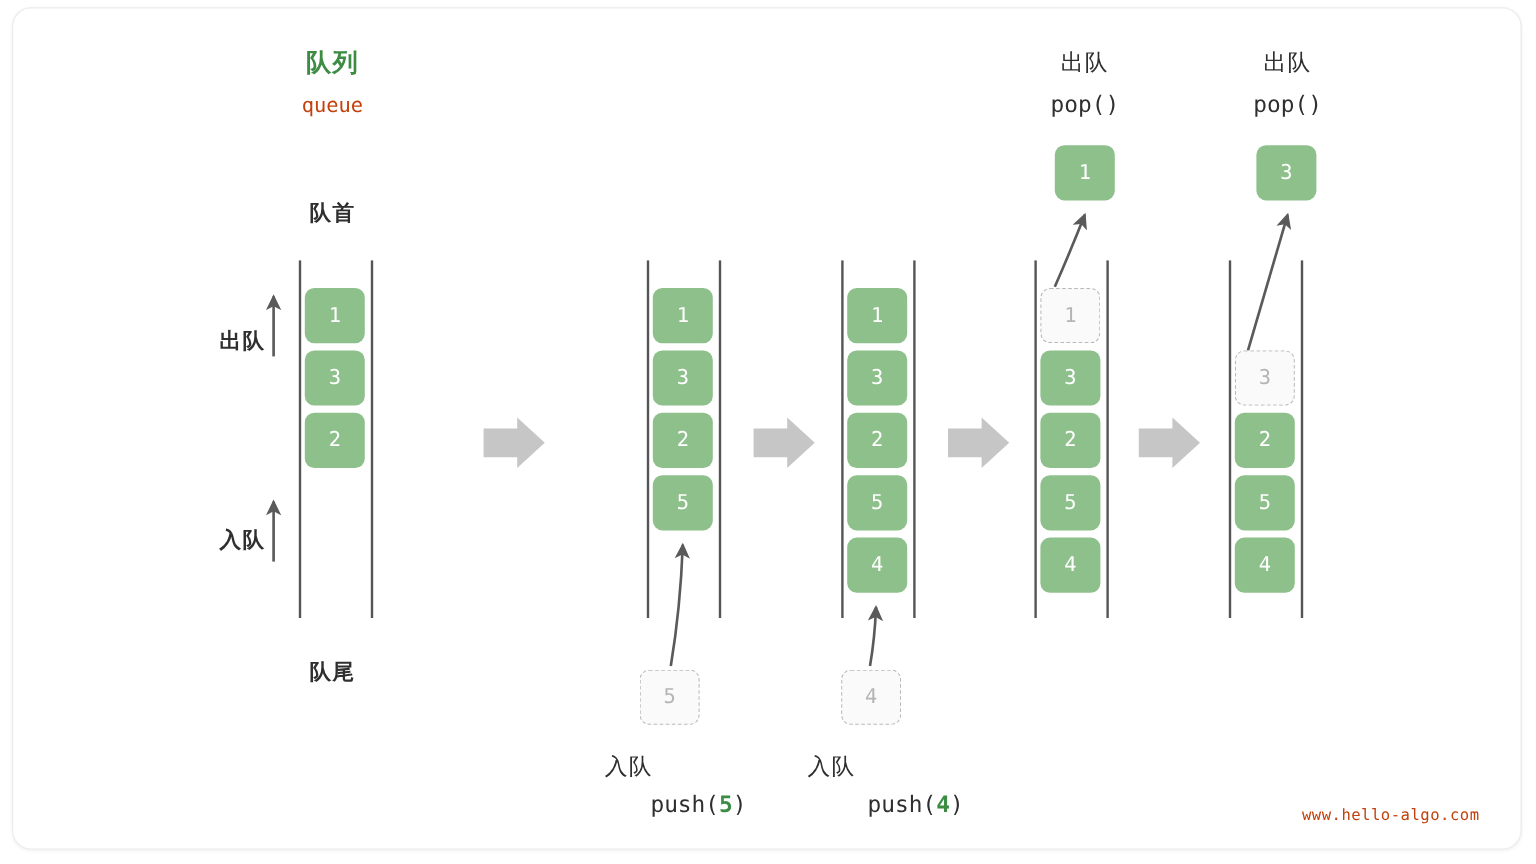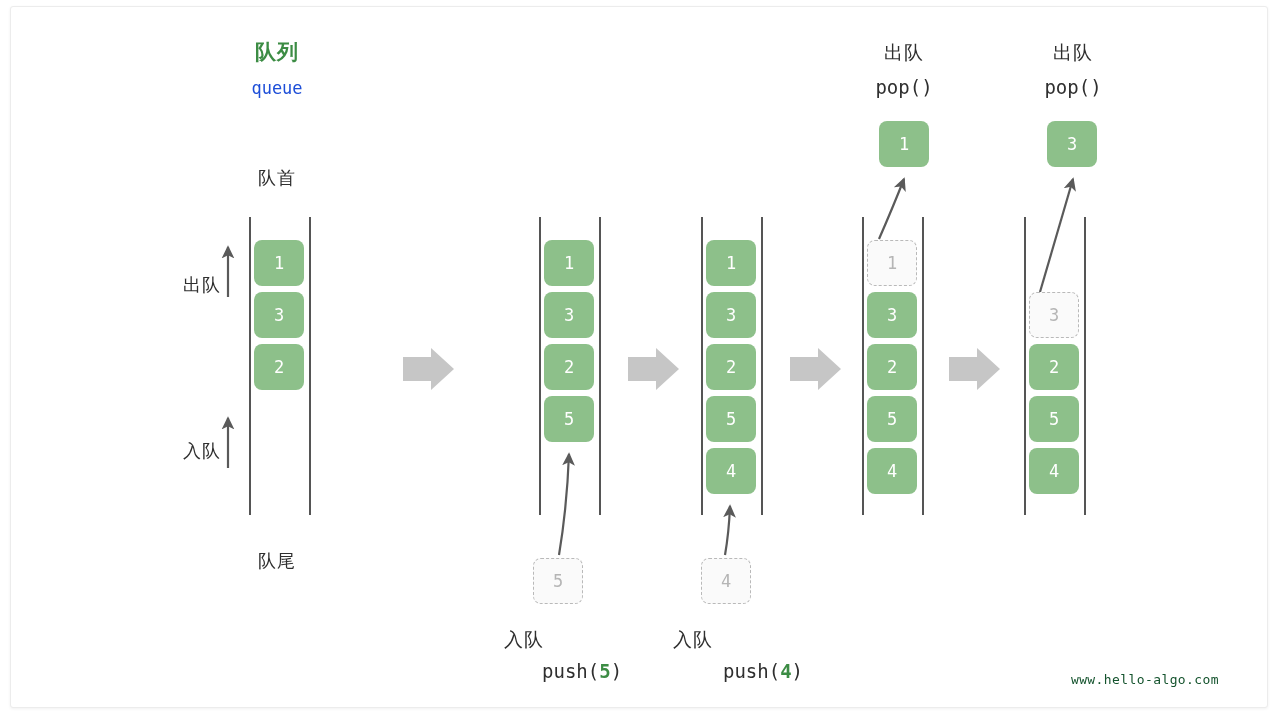--- a/index.html
+++ b/index.html
@@ -14,21 +14,21 @@
     overflow: hidden;
   }
   #card {
     position: absolute;
     left: 10px;
     top: 6px;
     width: 1258px;
     height: 702px;
     background: #ffffff;
     border: 1px solid #ececec;
-    border-radius: 3px;
+    border-radius: 16px;
     box-shadow: 0 1px 3px rgba(0,0,0,0.06);
     box-sizing: border-box;
     overflow: hidden;
   }
   .stage { position: absolute; }
 
   
   .lbl {
     position: absolute;
     color: #3a3a3a;
@@ -38,25 +38,25 @@
   }
   .title-cn {
     font-size: 21px;
     font-weight: bold;
     color: #3c8c44;
     letter-spacing: 1px;
   }
   .title-en {
     font-family: "DejaVu Sans Mono", "Liberation Mono", monospace;
     font-size: 17px;
-    color: #1d4ed8;
+    color: #c2410c;
   }
   .side-lbl {
     font-size: 18px;
-    font-weight: normal;
+    font-weight: bold;
     color: #2f2f2f;
     letter-spacing: 1px;
   }
   .cap-cn {
     font-size: 19px;
     color: #2f2f2f;
     letter-spacing: 1px;
   }
   .cap-code {
     font-family: "DejaVu Sans Mono", "Liberation Mono", monospace;
@@ -89,25 +89,25 @@
   }
   .box.ghost {
     background: #fafafa;
     border: 1.6px dashed #b9b9b9;
     color: #b5b5b5;
   }
 
   
   #watermark {
     position: absolute;
-    right: 48px;
+    right: 34px;
     bottom: 20px;
     font-family: "DejaVu Sans Mono", "Liberation Mono", monospace;
     font-size: 13px;
-    color: #14532d;
+    color: #c2410c;
     letter-spacing: 0.4px;
   }
   svg { position: absolute; left: 0; top: 0; overflow: visible; }
 </style>
 </head>
 <body>
 
 <div id="card">
 
   <div class="lbl title-cn" style="left:206px; top:32px; width:120px;">队列</div>

